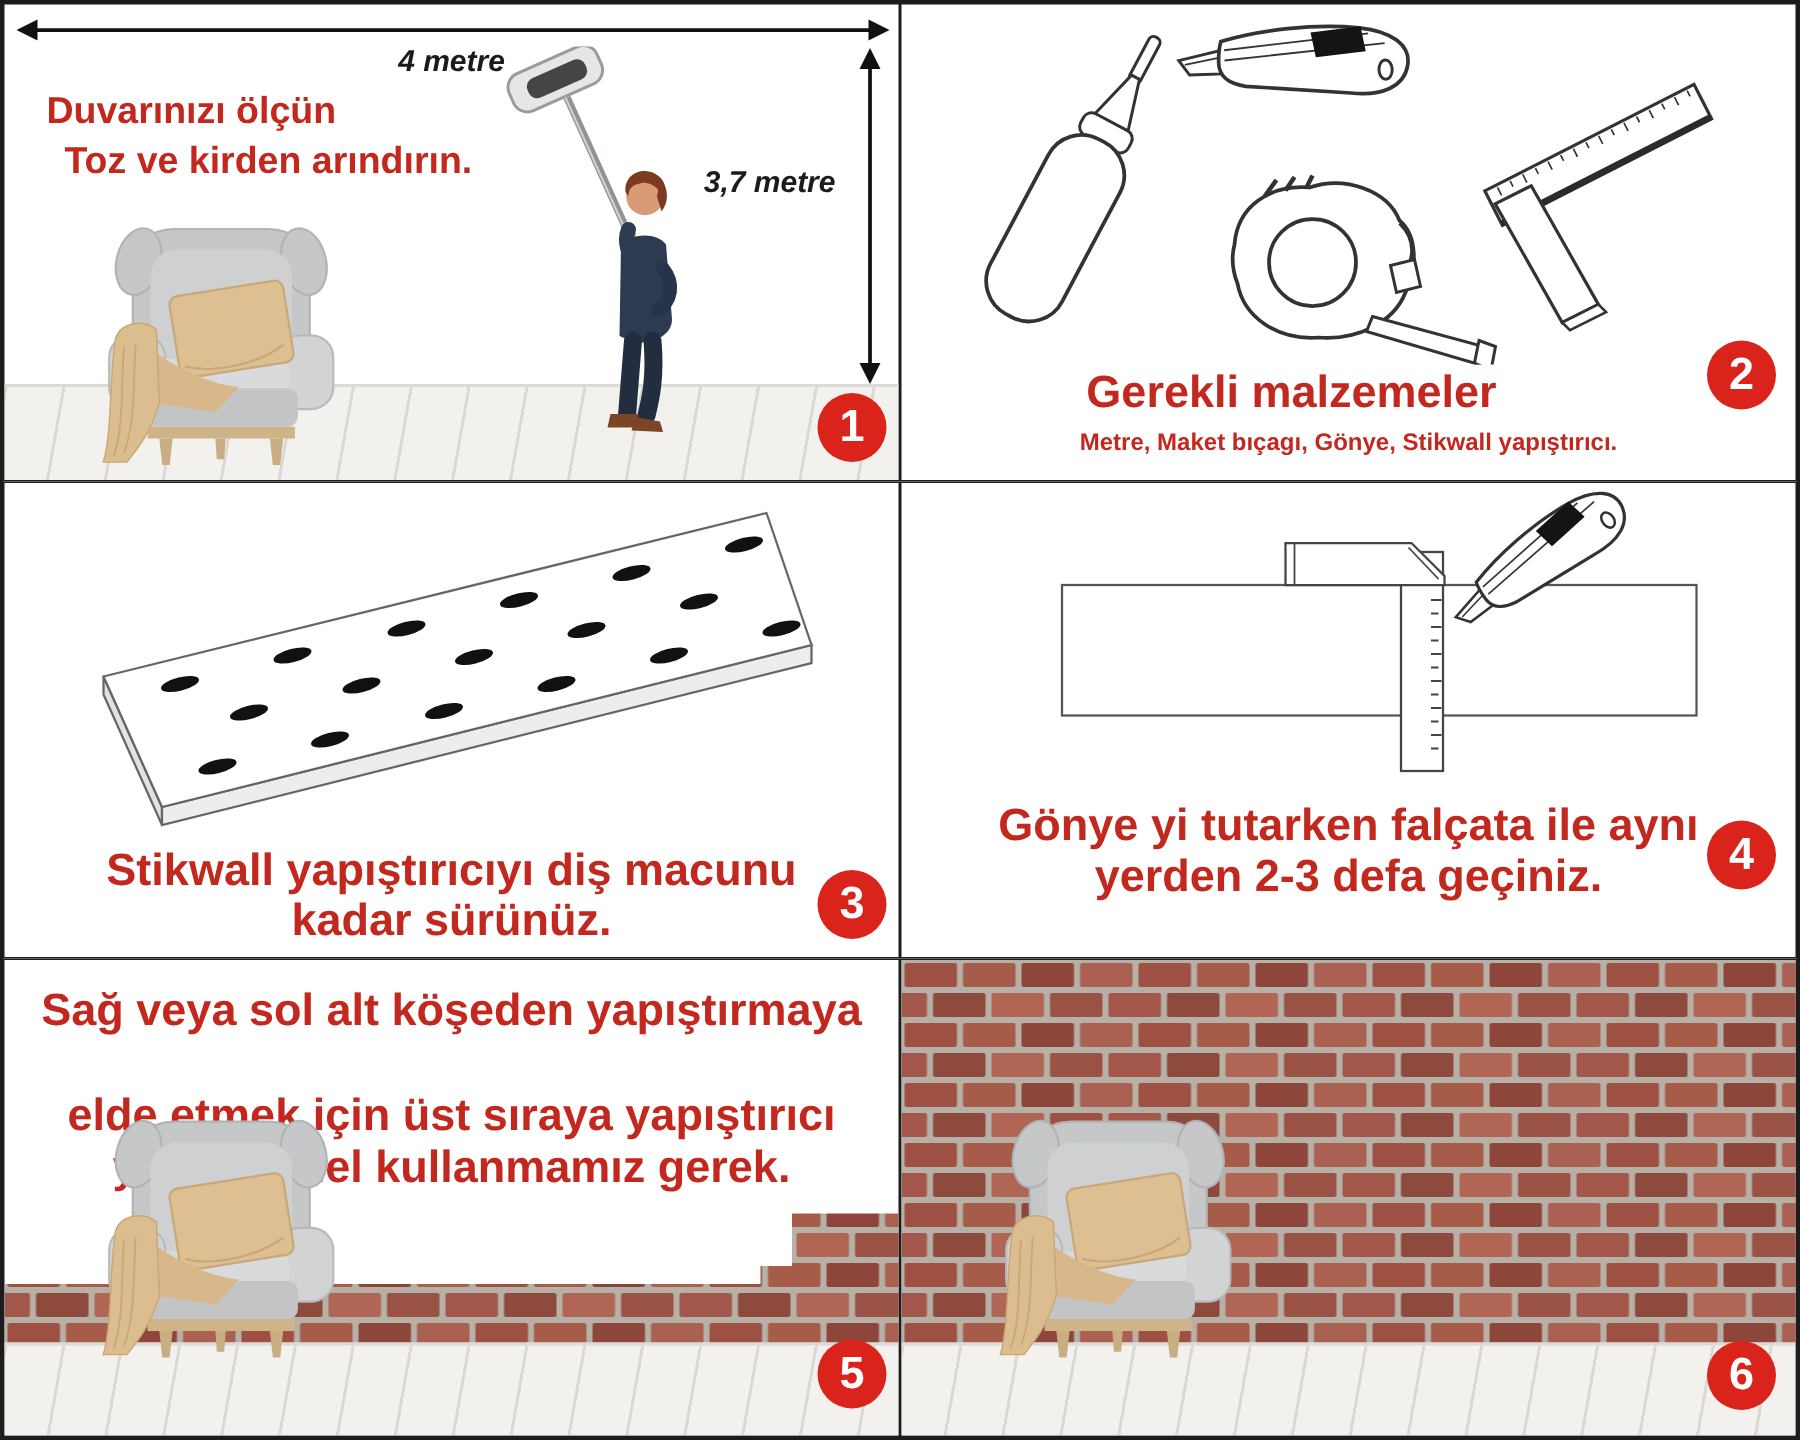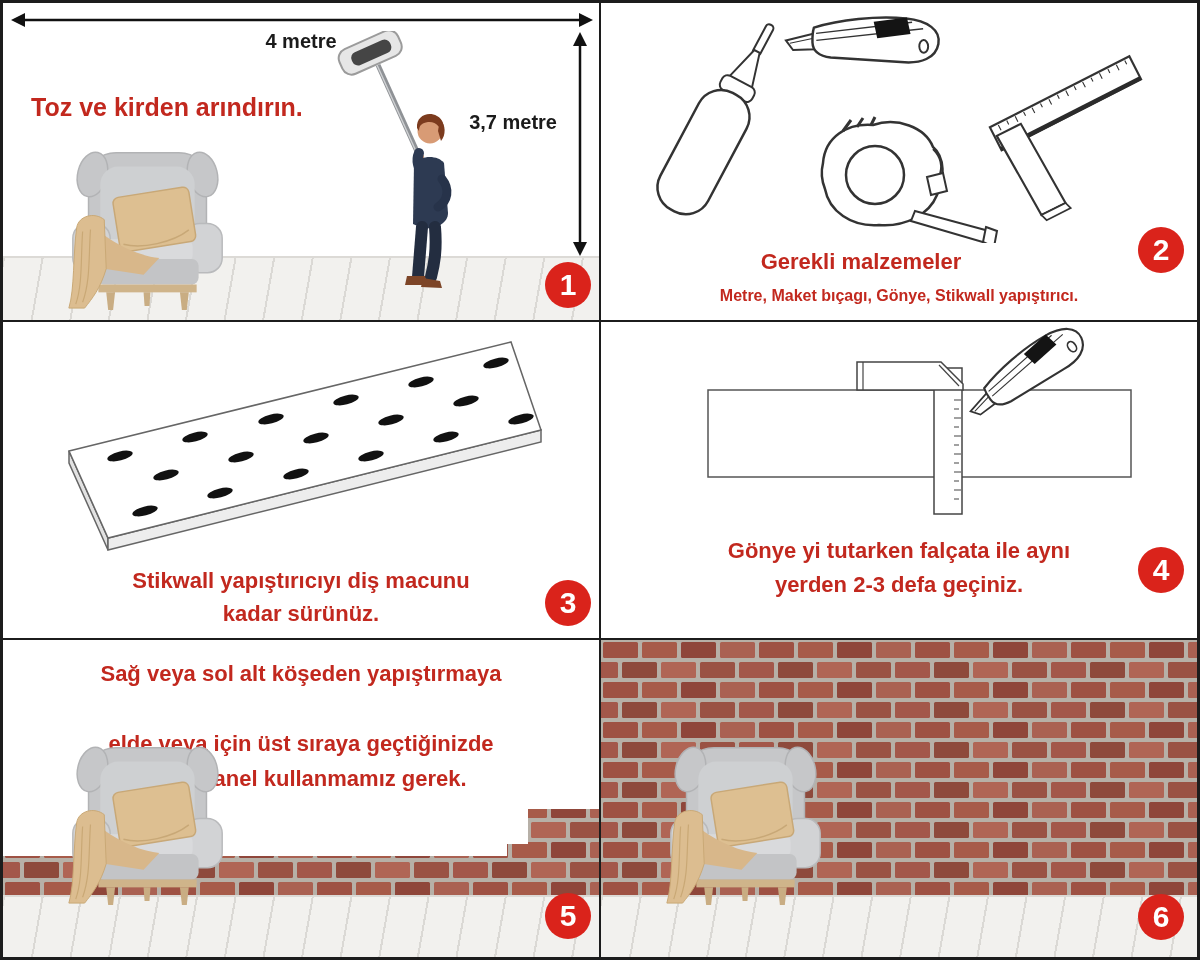--- a/index.html
+++ b/index.html
@@ -6,26 +6,26 @@
   #sheet{
     position:relative;width:1196px;height:956px;
     border:2px solid #1c1c1c;background:#1c1c1c;
     display:grid;grid-template-columns:1fr 1fr;grid-template-rows:1fr 1fr 1fr;
     font-family:"Liberation Sans","DejaVu Sans",sans-serif;
   }
   .panel{position:relative;background:#fff;overflow:hidden;border:1px solid #1c1c1c;}
   .abs{position:absolute;}
   .redline{
     position:absolute;color:var(--text_red,#c2281e);font-weight:bold;
-    font-size:22px;line-height:33px;white-space:nowrap;
+    font-size:30px;line-height:33px;white-space:nowrap;
   }
   .center{left:0;right:0;text-align:center;}
   .mlabel{
     position:absolute;color:var(--label_dark,#1b1b1b);font-weight:bold;
-    font-size:20px;white-space:nowrap;
+    font-size:20px;white-space:nowrap;font-style:italic;
   }
   .badge{
     position:absolute;width:46px;height:46px;border-radius:50%;
     background:var(--badge_red,#da231b);color:#fff;font-weight:bold;font-size:30px;
     display:flex;align-items:center;justify-content:center;
   }
   .floor{
     position:absolute;left:0;right:0;bottom:0;
     background:
       repeating-linear-gradient(100deg, rgba(125,120,112,0.20) 0 2px, rgba(0,0,0,0) 2px 38px),
@@ -95,21 +95,22 @@
     </svg>
     <div class="mlabel center" style="top:27px">4 metre</div>
 
     <svg class="abs" style="left:563px;top:28px" width="28" height="226">
       <line x1="14" y1="12" x2="14" y2="214" stroke="#111" stroke-width="2.5"></line>
       <polygon points="14,1 7,15 21,15" fill="#111"></polygon>
       <polygon points="14,225 7,211 21,211" fill="#111"></polygon>
     </svg>
     <div class="mlabel" style="right:42px;top:108px">3,7 metre</div>
 
-    <div class="redline" style="left:28px;top:88px;font-size:25px">Toz ve kirden arındırın.</div>
+    <div class="redline" style="left:28px;top:55px;font-size:25px">Duvarınızı ölçün</div>
+    <div class="redline" style="left:40px;top:88px;font-size:25px">Toz ve kirden arındırın.</div>
 
     <div class="floor" style="height:62px"></div>
 
     <svg class="abs" style="left:52px;top:138px" width="185" height="172">
       <use href="#armchair"></use>
     </svg>
 
     <svg class="abs" style="left:325px;top:28px" width="150" height="262">
       <g transform="rotate(-24 42 21)">
         <rect x="10" y="8" width="64" height="27" rx="10" fill="#e6e6e6" stroke="#9b9b9b" stroke-width="2"></rect>
@@ -220,21 +221,21 @@
     </svg>
 
     <div class="redline center" style="top:212px">Gönye yi tutarken falçata ile aynı</div>
     <div class="redline center" style="top:246px">yerden 2-3 defa geçiniz.</div>
 
     <div class="badge" style="left:537px;top:225px">4</div>
   </div>
 
   <div class="panel">
     <div class="redline center" style="top:16px;line-height:35px">Sağ veya sol alt köşeden yapıştırmaya</div>
-    <div class="redline center" style="top:86px;line-height:35px">elde veya için üst sıraya geçtiğinizde</div>
+    <div class="redline center" style="top:86px;line-height:35px">elde etmek için üst sıraya yapıştırıcı</div>
     <div class="redline center" style="top:121px;line-height:35px">yarım panel kullanmamız gerek.</div>
 
     <svg class="abs" style="left:0;top:0" width="598" height="318">
       <rect x="0" y="216" width="598" height="42" fill="url(#brickpat)"></rect>
       <rect x="525" y="169" width="73" height="47" fill="url(#brickpat)"></rect>
       <rect x="504" y="204" width="21" height="12" fill="url(#brickpat)"></rect>
     </svg>
 
     <div class="floor" style="height:60px"></div>
 

